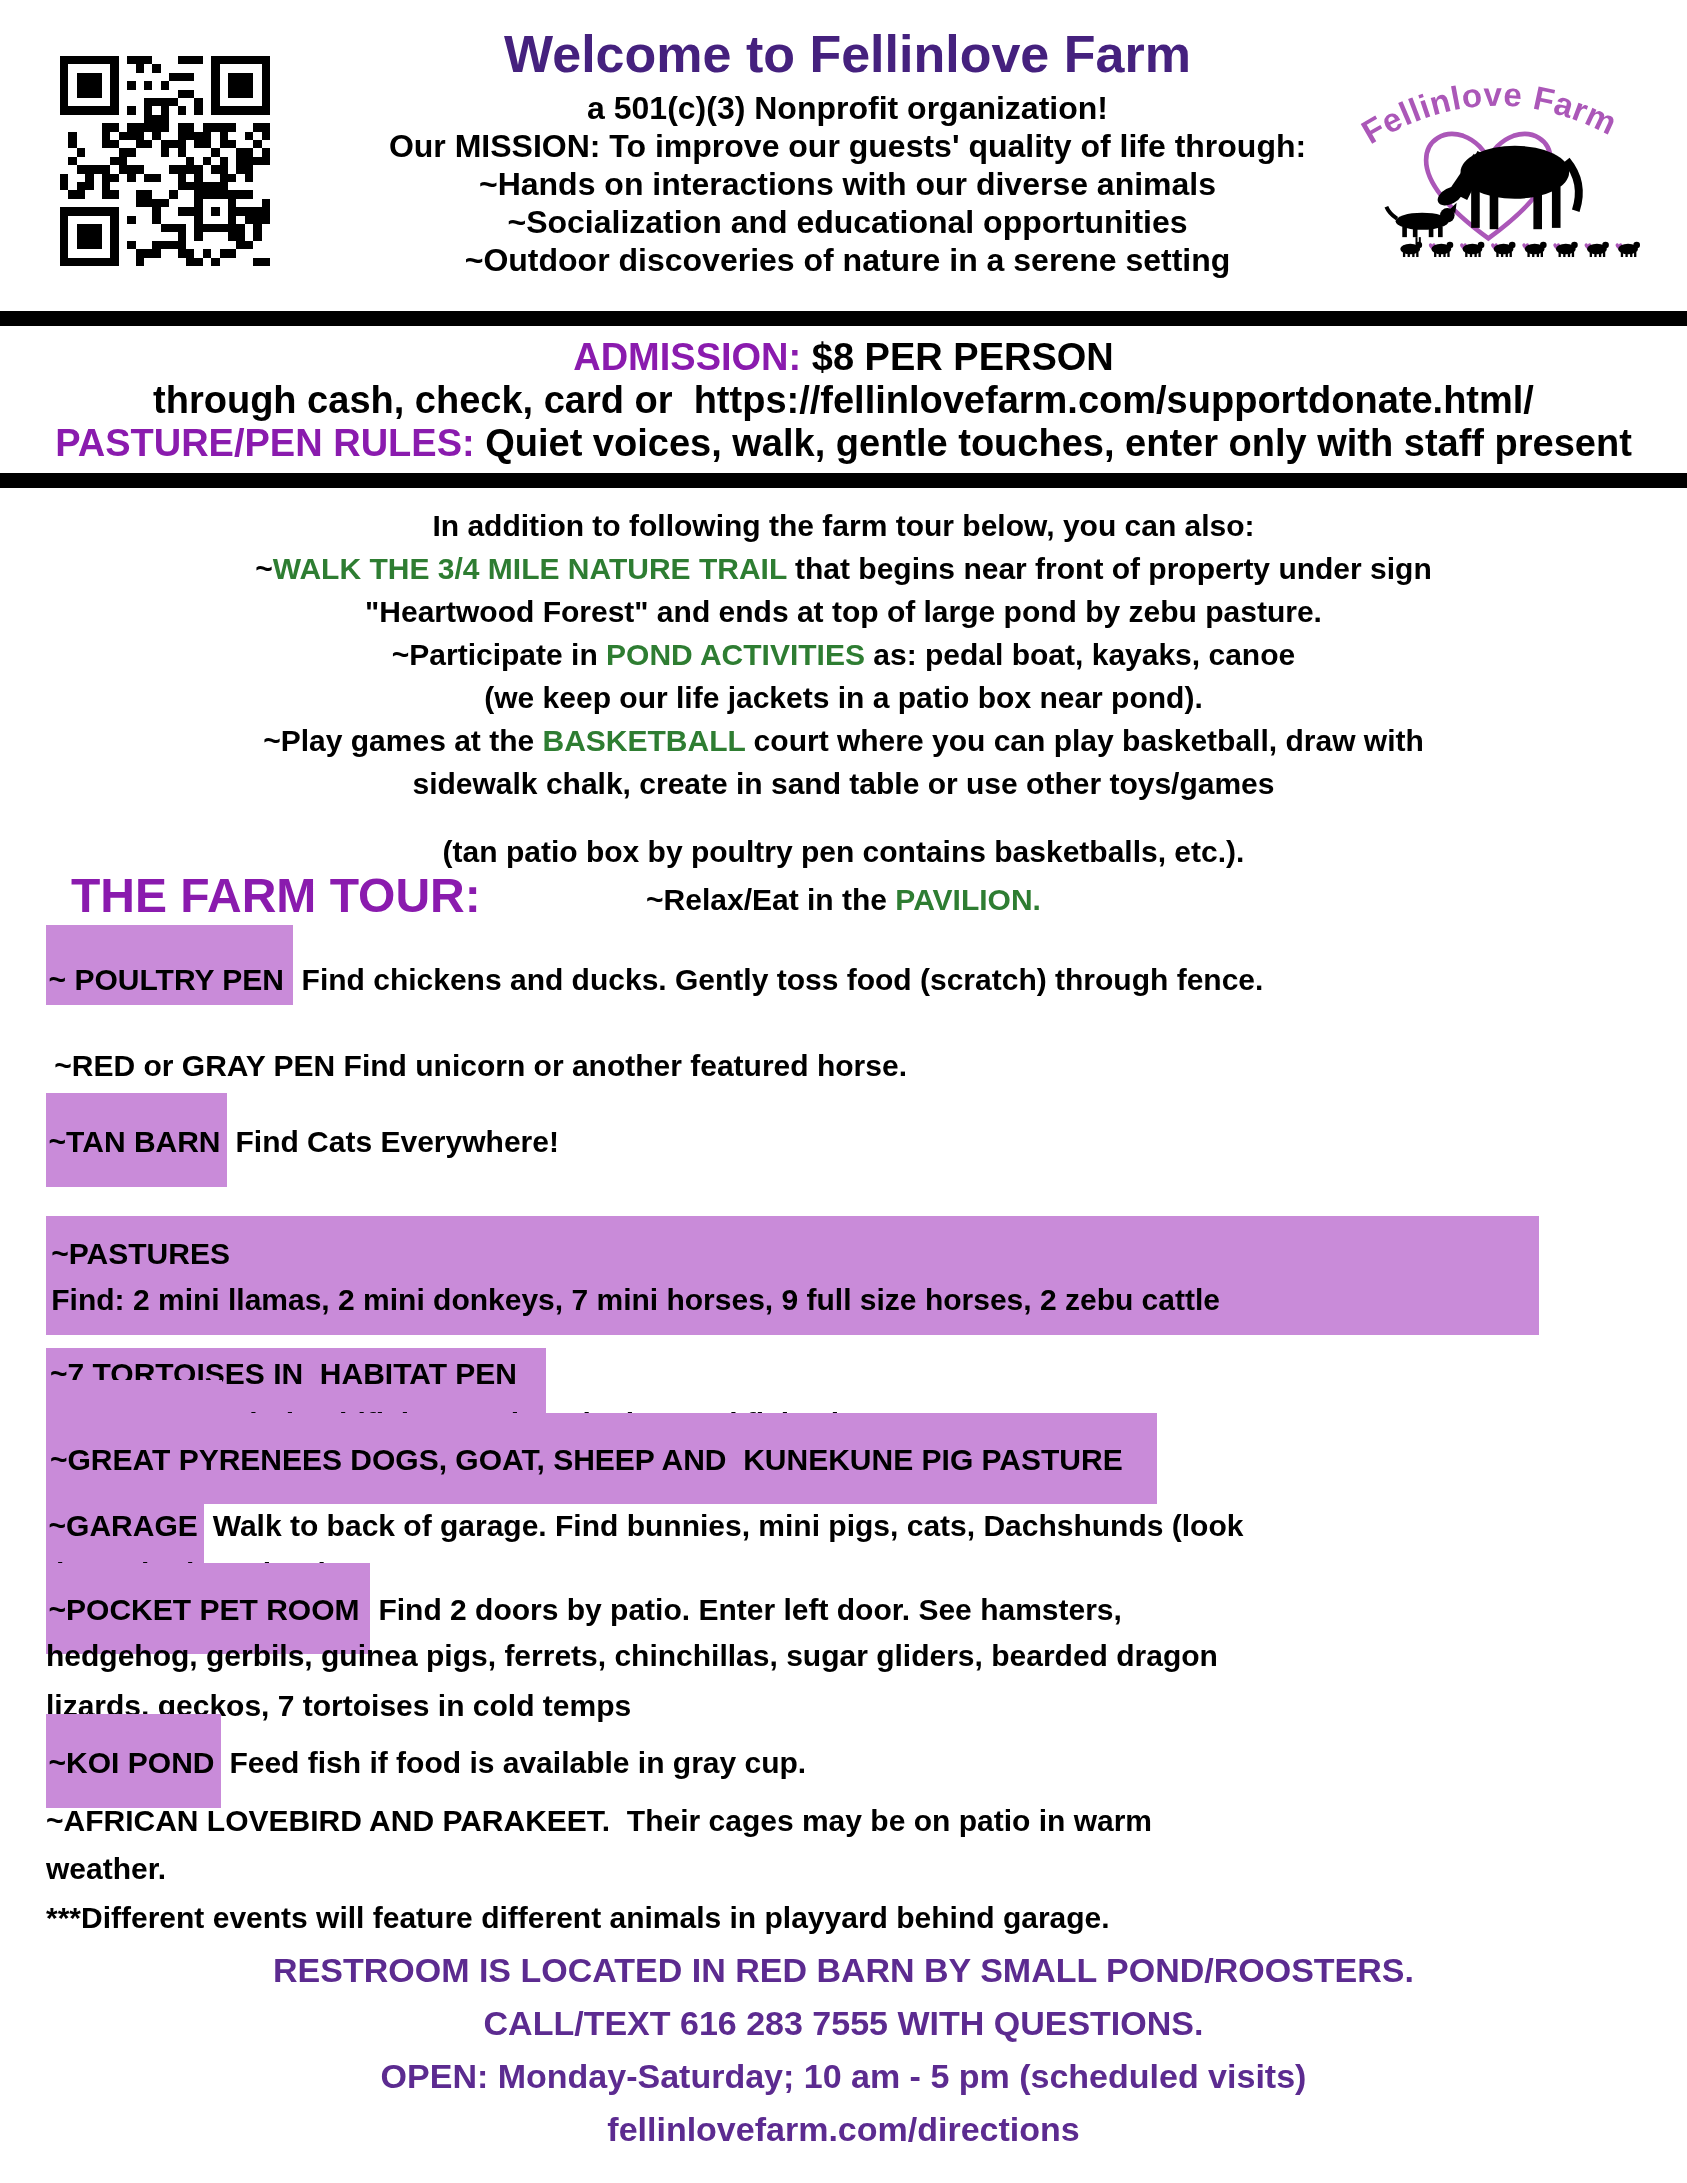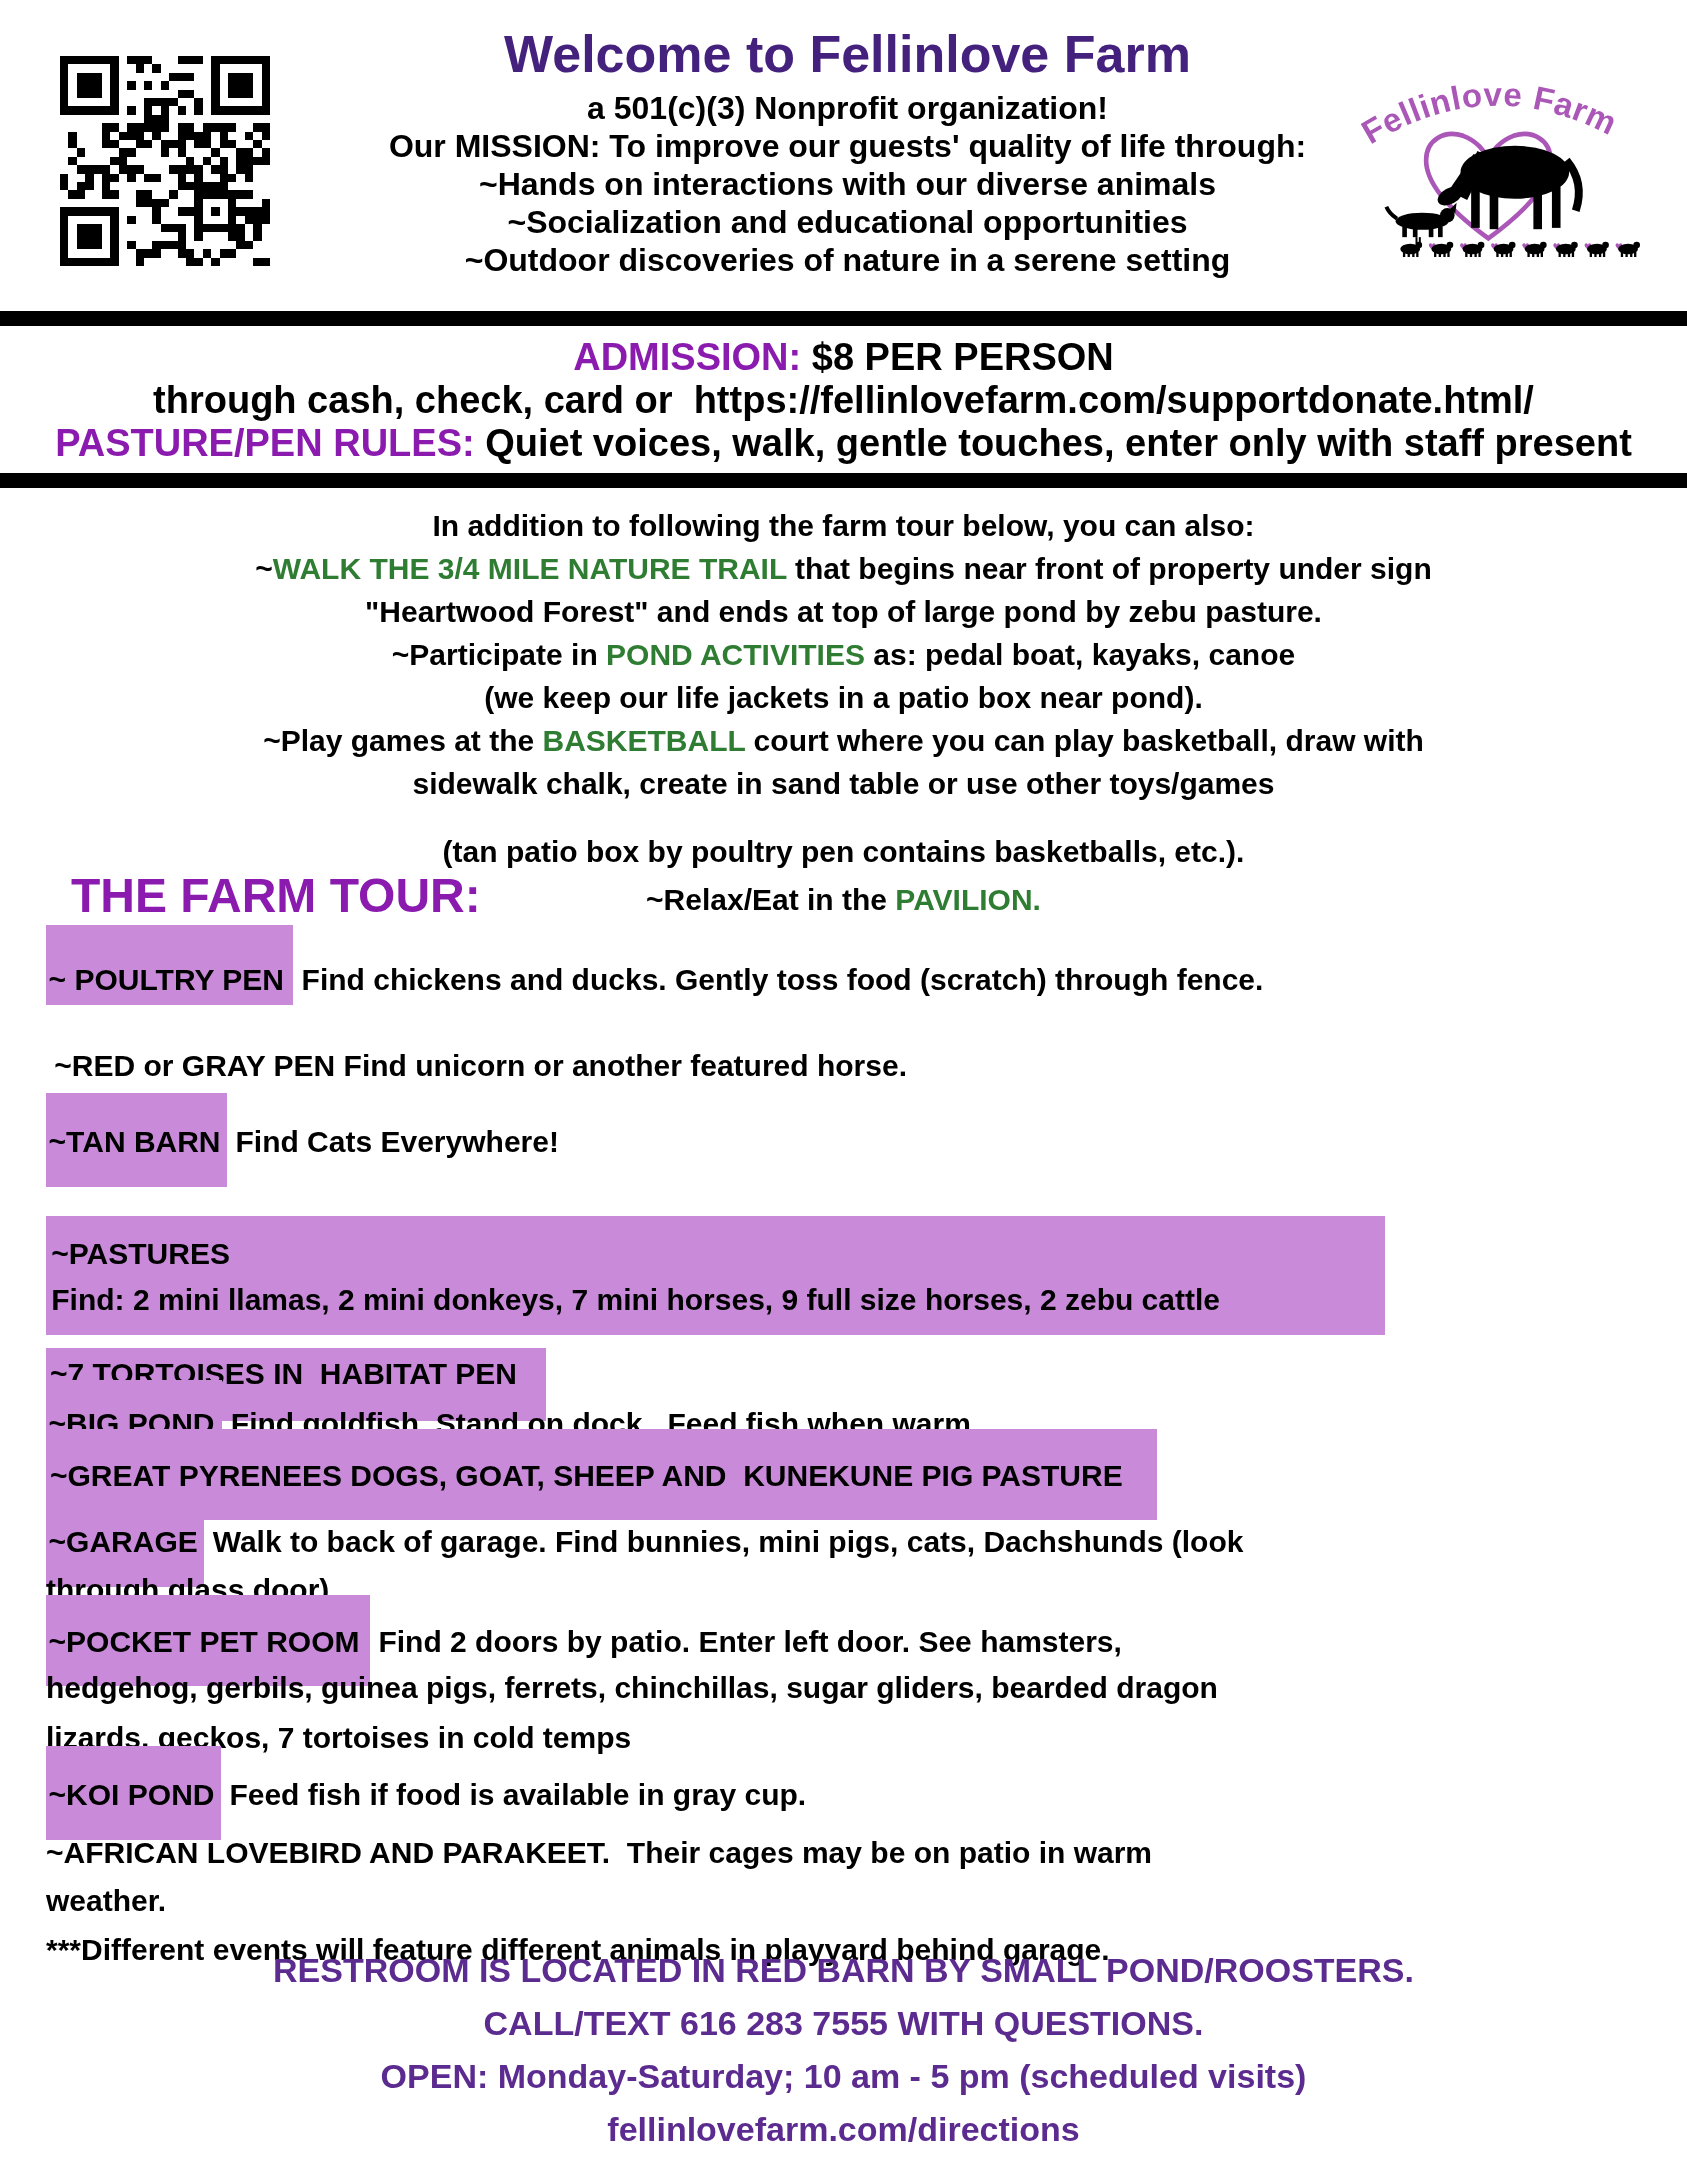--- a/index.html
+++ b/index.html
@@ -43,24 +43,24 @@
   .trow { line-height:36px; }
   .hl { background:var(--highlight); }
   .hl-a { padding:38px 9.3px 9.3px 2.6px; }   
   .hl-b { padding:32px 6.6px 29px 2.6px; }   
   .hl-c { padding:9.3px 29px 30px 4px; }   
   .hl-d { padding:26.5px 8px 8px 2.6px; }
   .hl-e { padding:30px 34px 28px 4px; }
   .hl-f { padding:30px 10.6px 28px 2.6px; }
   .m75 { margin-top:50px; } .m60 { margin-top:40px; }
   .m45 { margin-top:30px; } .m32 { margin-top:21px; } .m20 { margin-top:13.2px; }
-  .m18 { margin-top:12px; } .m16 { margin-top:10.6px; } .m24 { margin-top:16px; }
+  .m18 { margin-top:12px; } .m16 { margin-top:10.6px; } .m24 { }
   .m33 { margin-top:22px; }
   #pastures-block {
-    background:var(--highlight); width:1339px;
+    background:var(--highlight); width:1493px;
     padding:14.6px 13.2px 12px 5.3px; line-height:46px; margin-top:56px;
   }
 
   
   #footer { position:absolute; top:1944px; left:0; right:0; color:var(--purple_footer); }
   #footer .fline { font-size:34px; line-height:53px; }
 </style>
 </head>
 <body>
 

